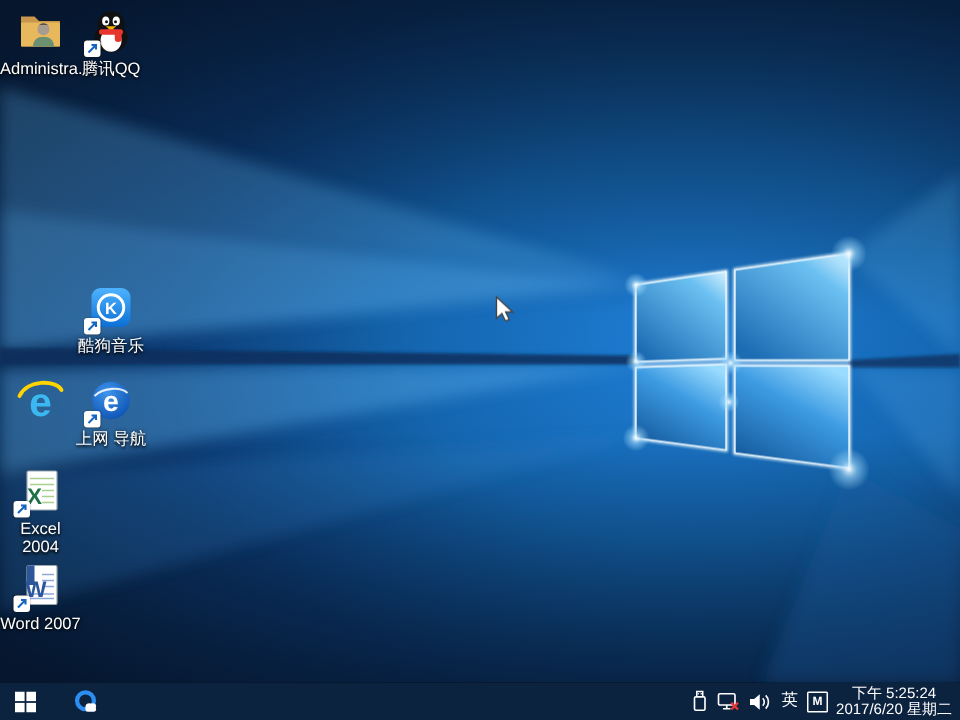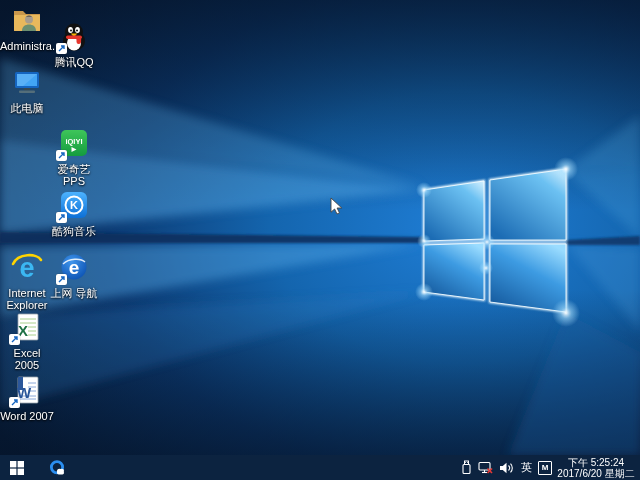--- a/index.html
+++ b/index.html
@@ -128,21 +128,21 @@
       <path d="M3,7 h9 l3,3 h14 v17 H3 z" fill="#c9974b"></path>
       <rect x="3" y="11" width="26" height="16" rx="1" fill="#e8b85c"></rect>
       <circle cx="18" cy="15.5" r="4" fill="#a79c8e"></circle>
       <path d="M14.5,13.5 a4,4 0 0 1 7,0 l-1,-.8 -5,0 z" fill="#5c5148"></path>
       <path d="M11,27 c0,-4.5 3.2,-6.5 7,-6.5 s7,2 7,6.5 z" fill="#6b8f71"></path>
     </svg>
         </div>
     <div class="lbl">Administra...</div>
   </div>
 
-  <div class="dicon" style="left:47px;top:20px">
+  <div class="dicon" style="left:47px;top:4px">
     <div class="art">
           <svg class="main" width="32" height="32" viewBox="0 0 32 32">
       <ellipse cx="16" cy="12" rx="9" ry="8.5" fill="#111"></ellipse>
       <ellipse cx="16" cy="21" rx="11" ry="10" fill="#111"></ellipse>
       <ellipse cx="16" cy="23" rx="7" ry="7.5" fill="#fff"></ellipse>
       <ellipse cx="12.5" cy="10" rx="2.4" ry="3" fill="#fff"></ellipse>
       <ellipse cx="19.5" cy="10" rx="2.4" ry="3" fill="#fff"></ellipse>
       <circle cx="13" cy="10.5" r="1" fill="#111"></circle>
             <circle cx="19" cy="10.5" r="1" fill="#111"></circle>
       <polygon points="12.5,13.5 19.5,13.5 16,16.5" fill="#f7b500"></polygon>
@@ -151,56 +151,23 @@
     </svg>
     <div class="badge">
             <svg width="9" height="9" viewBox="0 0 9 9">
               <path d="M2,7 L7,2 M4,2 h3 v3" stroke="#1565c0" stroke-width="1.4" fill="none"></path>
             </svg>
           </div>
         </div>
     <div class="lbl">腾讯QQ</div>
   </div>
 
-  <div class="dicon" style="left:0;top:66px">
-    <div class="art">
-          <svg class="main" width="32" height="32" viewBox="0 0 32 32">
-      <rect x="4" y="6" width="24" height="16" rx="1.5" fill="#1565c0"></rect>
-      <rect x="6" y="8" width="20" height="12" fill="#42a5f5"></rect>
-      <path d="M6,8 h20 l-14,12 h-6 z" fill="#64b5f6" opacity=".7"></path>
-      <rect x="13" y="22" width="6" height="2.5" fill="#37474f"></rect>
-      <rect x="8" y="24.5" width="16" height="2.5" rx="1" fill="#546e7a"></rect>
-    </svg>
-        </div>
-    <div class="lbl">此电脑</div>
-  </div>
-
-
-
-  <div class="dicon" style="left:47px;top:127px">
-    <div class="art">
-          <svg class="main" width="32" height="32" viewBox="0 0 32 32">
-      <defs>
-              <linearGradient id="iqg" x1="0" y1="0" x2="0" y2="1">
-        <stop offset="0%" stop-color="#3ec55a"></stop>
-                <stop offset="100%" stop-color="#149c3e"></stop>
-              </linearGradient>
-            </defs>
-      <rect x="3" y="3" width="26" height="26" rx="5" fill="url(#iqg)"></rect>
-      <text x="16" y="17" text-anchor="middle" font-size="7.5" font-weight="bold" fill="#fff">iQIYI</text>
-      <polygon points="13.5,20 18.5,22.5 13.5,25" fill="#fff"></polygon>
-    </svg>
-    <div class="badge">
-            <svg width="9" height="9" viewBox="0 0 9 9">
-              <path d="M2,7 L7,2 M4,2 h3 v3" stroke="#1565c0" stroke-width="1.4" fill="none"></path>
-            </svg>
-          </div>
-        </div>
-    <div class="lbl">爱奇艺PPS</div>
-  </div>
+
+
+
 
 
   <div class="dicon" style="left:47px;top:189px">
     <div class="art">
           <svg class="main" width="32" height="32" viewBox="0 0 32 32">
       <defs>
               <linearGradient id="kgg" x1="0" y1="0" x2="0" y2="1">
         <stop offset="0%" stop-color="#4db3ff"></stop>
                 <stop offset="100%" stop-color="#0c6fd6"></stop>
               </linearGradient>
@@ -218,21 +185,20 @@
     <div class="lbl">酷狗音乐</div>
   </div>
 
   <div class="dicon" style="left:0;top:251px">
     <div class="art">
           <svg class="main" width="32" height="32" viewBox="0 0 32 32">
       <text x="16" y="26" text-anchor="middle" font-size="27" font-weight="bold" fill="#3bb7f2">e</text>
       <path d="M2,13 C7,2 26,2 30,9" fill="none" stroke="#ffd400" stroke-width="2.6" stroke-linecap="round"></path>
     </svg>
         </div>
-    <div class="lbl">Internet Explorer</div>
   </div>
 
   <div class="dicon" style="left:47px;top:251px">
     <div class="art">
           <svg class="main" width="32" height="32" viewBox="0 0 32 32">
       <defs>
               <radialGradient id="nvg" cx="40%" cy="30%" r="80%">
         <stop offset="0%" stop-color="#3f95ec"></stop>
                 <stop offset="100%" stop-color="#0a4fb0"></stop>
               </radialGradient>
@@ -262,21 +228,21 @@
               <line x1="17" y1="24" x2="25" y2="24"></line>
             </g>
       <text x="12" y="25" text-anchor="middle" font-size="15" font-weight="bold" fill="#1e7145">X</text>
     </svg>
     <div class="badge">
             <svg width="9" height="9" viewBox="0 0 9 9">
               <path d="M2,7 L7,2 M4,2 h3 v3" stroke="#1565c0" stroke-width="1.4" fill="none"></path>
             </svg>
           </div>
         </div>
-    <div class="lbl">Excel 2005</div>
+    <div class="lbl">Excel 2004</div>
   </div>
 
   <div class="dicon" style="left:0;top:374px">
     <div class="art">
           <svg class="main" width="32" height="32" viewBox="0 0 32 32">
       <rect x="7" y="3" width="20" height="26" rx="1" fill="#fff" stroke="#9aa5ad" stroke-width=".8"></rect>
       <g stroke="#8aa8d8" stroke-width="1">
               <line x1="17" y1="9" x2="25" y2="9"></line>
               <line x1="17" y1="13" x2="25" y2="13"></line>
       <line x1="17" y1="17" x2="25" y2="17"></line>

